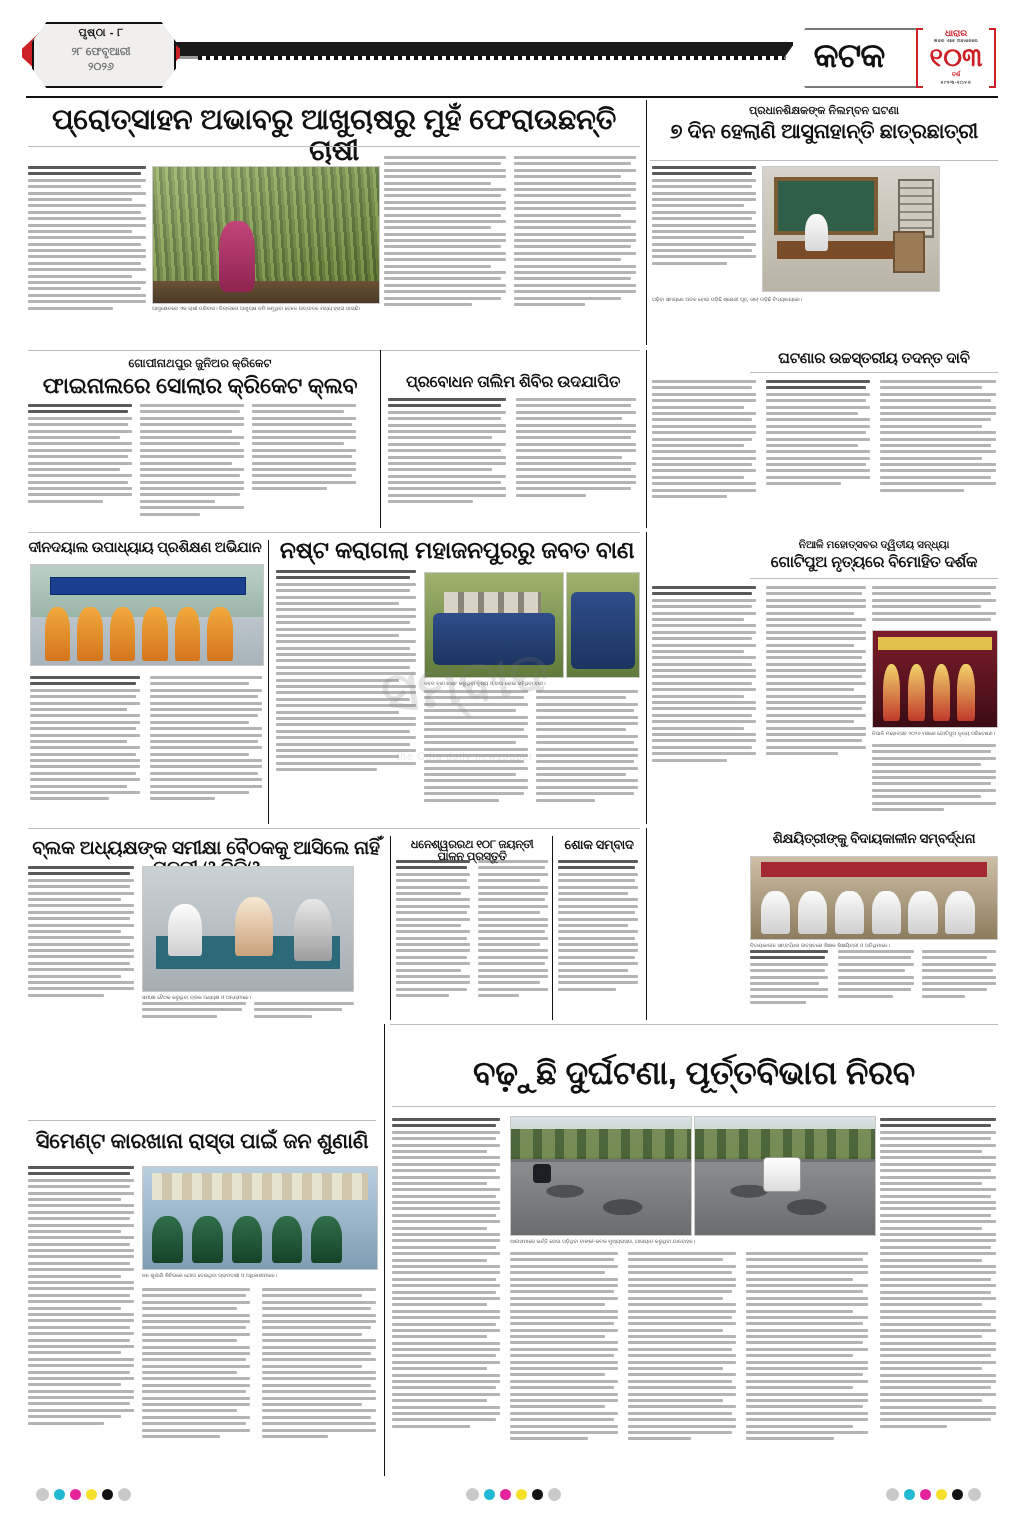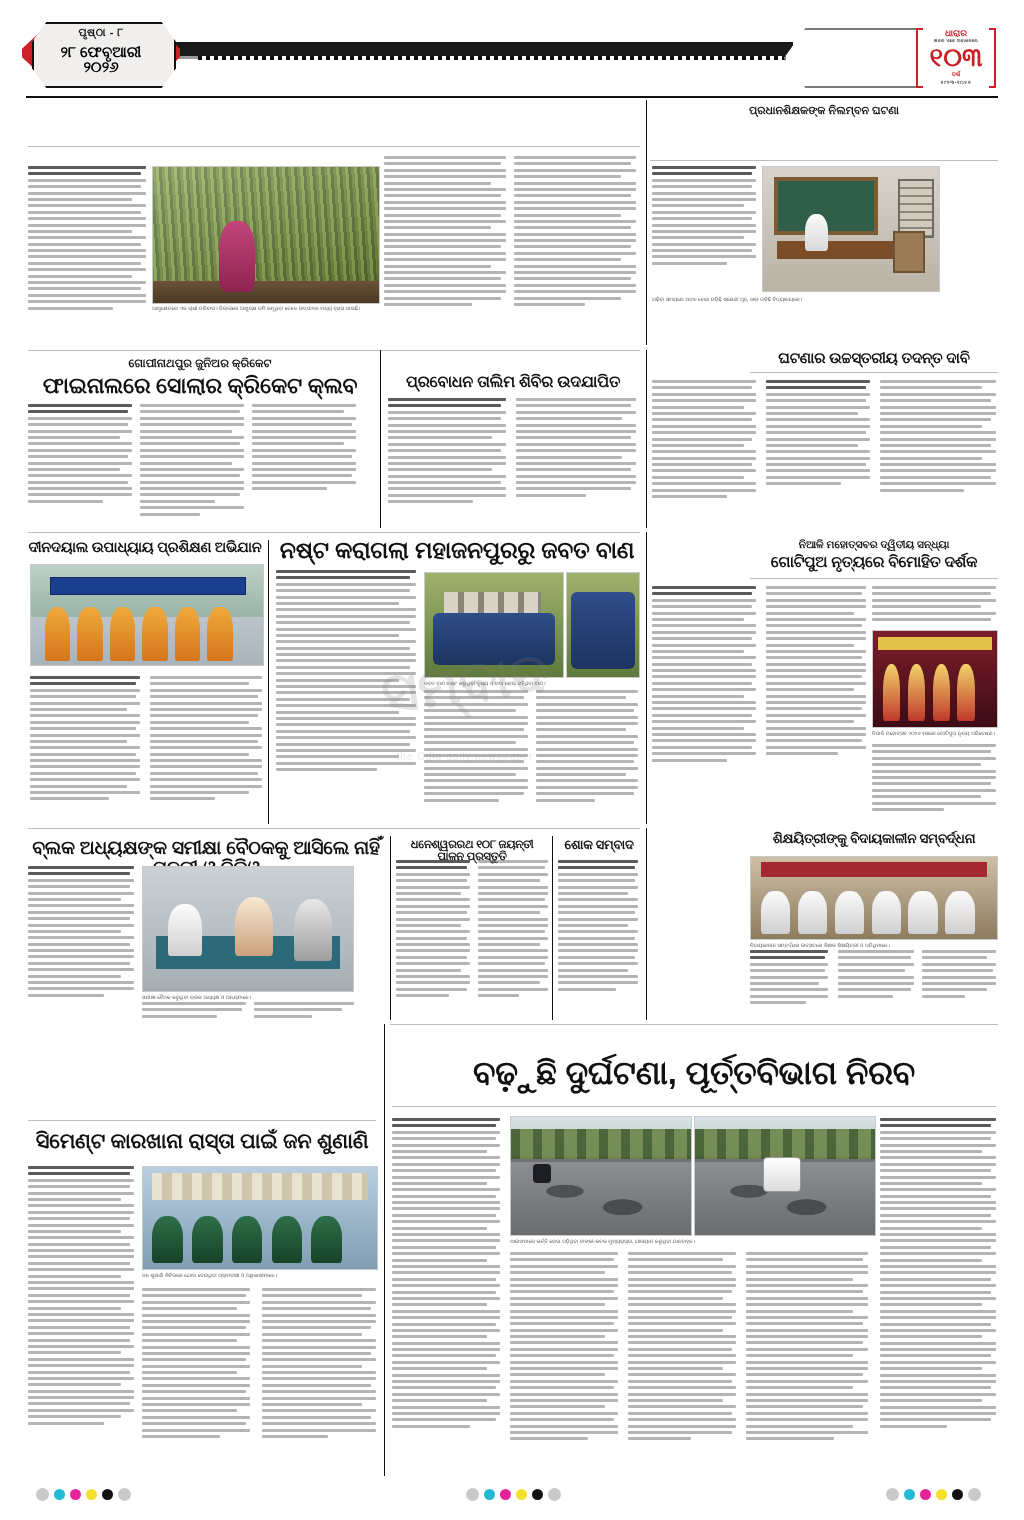--- a/index.html
+++ b/index.html
@@ -19,21 +19,21 @@
   .dateflag{position:absolute;left:0;top:-4px;width:150px;height:66px;}
   .dateflag .hex{position:absolute;left:6px;top:0;width:140px;height:62px;
     background:#f0efed;border:2px solid #111;
     clip-path:polygon(10% 0,90% 0,100% 30%,100% 70%,90% 100%,10% 100%,0 70%,0 30%);}
   .dateflag .red-l,.dateflag .red-r{position:absolute;top:10px;width:18px;height:42px;background:#cc2027;}
   .dateflag .red-l{left:-4px;clip-path:polygon(100% 0,100% 100%,0 60%,0 40%);}
   .dateflag .red-r{right:-4px;clip-path:polygon(0 0,0 100%,100% 60%,100% 40%);}
   .dateflag .pno{position:absolute;left:0;top:4px;width:150px;text-align:center;
     font-size:11px;font-weight:700;color:#111;letter-spacing:.5px;}
   .dateflag .dt{position:absolute;left:0;top:22px;width:150px;text-align:center;
-    font-size:15px;font-weight:700;color:#000000;line-height:15px;}
+    font-size:11px;font-weight:700;color:#737373;line-height:15px;}
 
   .mast-right{position:absolute;right:0;top:-4px;width:230px;height:70px;}
   .mast-name-wrap{position:absolute;left:16px;top:6px;width:130px;height:56px;
     background:#fff;border:2px solid #7a7a7a;
     clip-path:polygon(16% 0,100% 0,100% 100%,16% 100%,0 50%);}
   .mast-name{position:absolute;left:16px;top:6px;width:130px;height:56px;
     display:flex;align-items:center;justify-content:center;
     font-size:34px;font-weight:900;color:#111;letter-spacing:-1px;}
   .mast-logo{position:absolute;right:2px;top:2px;width:80px;height:64px;}
   .mast-logo .brk{position:absolute;top:4px;width:5px;height:56px;border:2px solid #cc2027;}
@@ -176,36 +176,39 @@
       <div class="hex"></div>
       <div class="pno">ପୃଷ୍ଠା - ୮</div>
       <div class="dt">
         <span>୨୮ ଫେବୃଆରୀ</span><br>
         <span>୨୦୨୬</span>
       </div>
     </div>
 
     <div class="mast-right">
       <div class="mast-name-wrap"></div>
+      <div class="mast-name">କଟକ</div>
       <div class="mast-logo">
         <div class="brk l"></div>
         <div class="brk r"></div>
         <div class="lg-top">ଧାରାର</div>
         <div class="lg-sub">ଖବର ଏବେ ଅବଧାନରେ</div>
         <div class="lg-num">୧୦୩</div>
         <div class="lg-bot">ବର୍ଷ</div>
         <div class="lg-yr">୧୯୨୩-୨୦୨୬</div>
       </div>
     </div>
   </div>
   <div class="rule-main"></div>
 
+  <div class="hl" style="position:absolute;left:28px;top:104px;width:612px;font-size:29px;text-align:center;">ପ୍ରୋତ୍ସାହନ ଅଭାବରୁ ଆଖୁଚାଷରୁ ମୁହଁ ଫେରାଉଛନ୍ତି ଚାଷୀ</div>
 
   <div class="colrule" style="left:646px;top:100px;width:1px;height:245px;"></div>
   <div class="kicker" style="position:absolute;left:652px;top:104px;width:344px;font-size:11px;">ପ୍ରଧାନଶିକ୍ଷକଙ୍କ ନିଲମ୍ବନ ଘଟଣା</div>
+  <div class="hl hdl-center" style="position:absolute;left:650px;top:120px;width:348px;font-size:20.5px;">୭ ଦିନ ହେଲାଣି ଆସୁନାହାନ୍ତି ଛାତ୍ରଛାତ୍ରୀ</div>
 
   <div class="thin" style="left:28px;top:146px;width:612px;height:1px;"></div>
   <div class="thin" style="left:650px;top:160px;width:348px;height:1px;"></div>
 
   <div class="photo cane" style="left:152px;top:166px;width:226px;height:136px;">
     <div class="soil"></div>
     <div class="sari"></div>
   </div>
   <div class="cap" style="left:152px;top:305px;width:226px;">ଆଖୁକ୍ଷେତରେ ଏକ ଚାଷୀ ପରିବାର। ଜିଲ୍ଲାରେ ଆଖୁଚାଷ ଜମି କମୁଥିବା ବେଳେ ଉତ୍ପାଦନ ମଧ୍ୟ ହ୍ରାସ ପାଇଛି।</div>
 

